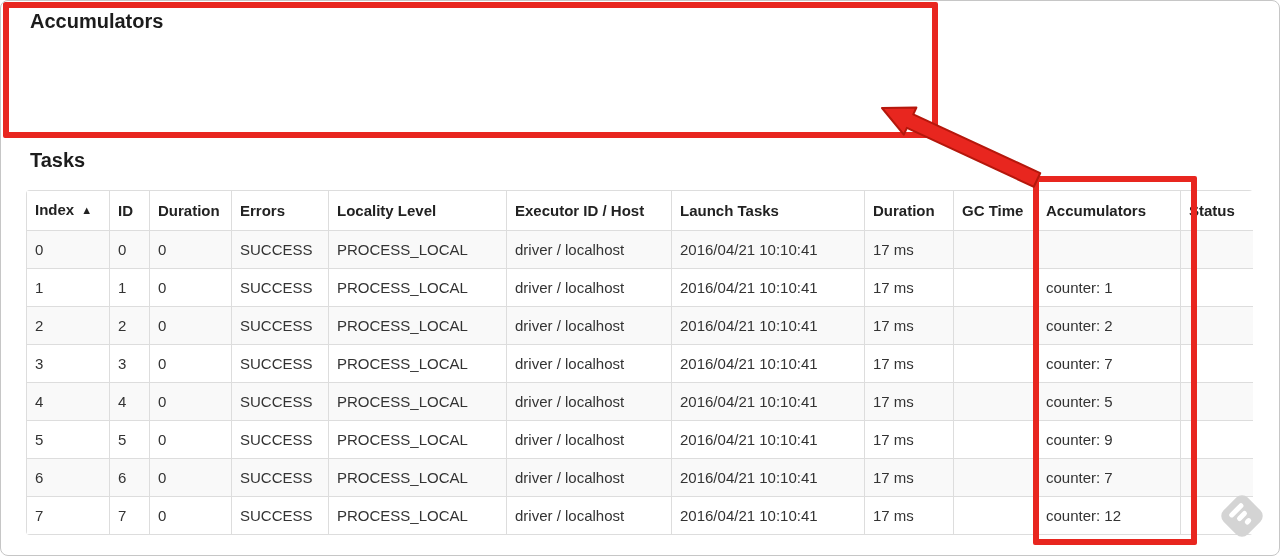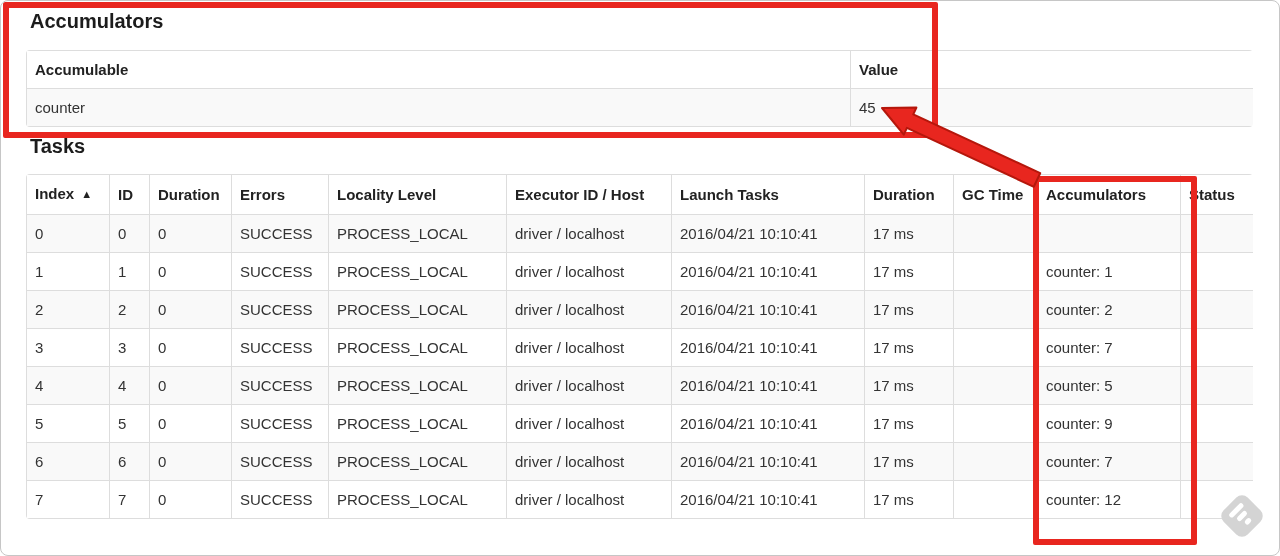--- a/index.html
+++ b/index.html
@@ -17,29 +17,29 @@
   }
   .section-heading {
     position: absolute;
     margin: 0;
     font-size: 20px;
     font-weight: bold;
     color: #1c1c1c;
     white-space: nowrap;
   }
   #accumulators-heading { left: 29px; top: 9px; }
-  #tasks-heading { left: 29px; top: 134px; }
+  #tasks-heading { left: 29px; top: 148px; }
 
   .tbl-wrap {
     position: absolute;
     border-radius: 4px;
     overflow: hidden;
   }
   #accum-wrap { left: 25px; top: 49px; width: 1227px; }
-  #tasks-wrap { left: 25px; top: 173px; width: 1227px; }
+  #tasks-wrap { left: 25px; top: 189px; width: 1227px; }
 
   table {
     width: 100%;
     table-layout: fixed;
     border-collapse: collapse;
     font-size: 15px;
     color: #333;
   }
   th, td {
     border: 1px solid #ddd;
@@ -88,40 +88,20 @@
     pointer-events: none;
   }
 </style>
 </head>
 <body>
 
 <div class="frame">
 
   <h2 class="section-heading" id="accumulators-heading">Accumulators</h2>
 
-  <div class="tbl-wrap" id="accum-wrap">
-    <table id="accum-table">
-        <colgroup>
-          <col style="width: 824px;">
-          <col style="width: 403px;">
-        </colgroup>
-        <thead>
-          <tr>
-            <th>Accumulable</th>
-            <th>Value</th>
-          </tr>
-        </thead>
-        <tbody>
-          <tr>
-            <td>counter</td>
-            <td>45</td>
-          </tr>
-        </tbody>
-      </table>
-  </div>
 
   <h2 class="section-heading" id="tasks-heading">Tasks</h2>
 
   <div class="tbl-wrap" id="tasks-wrap">
     <table id="tasks-table">
         <colgroup>
           <col style="width: 83px;">
           <col style="width: 40px;">
           <col style="width: 82px;">
           <col style="width: 97px;">

